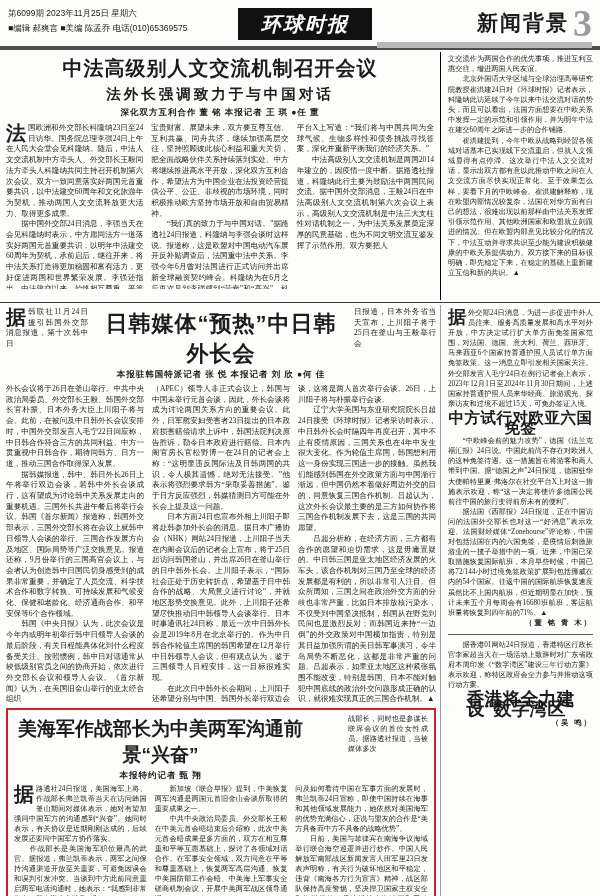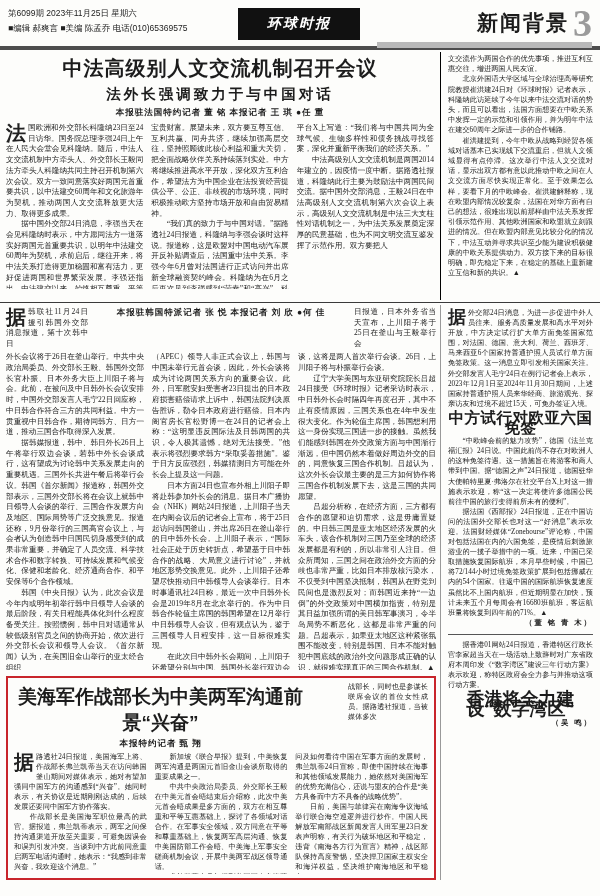--- a/index.html
+++ b/index.html
@@ -5,22 +5,22 @@
   * { margin:0; padding:0; box-sizing:border-box; }
   html,body { background:#e8e8e4; }
   .page {
     position:relative; width:600px; height:896px; margin:0 auto;
     background:#fdfdfb; color:#1c1c1c; overflow:hidden;
     font-family:"Liberation Serif","DejaVu Serif",serif;
   }
   
   .mast { display:flex; align-items:flex-start; padding:6px 8px 0 8px; height:46px; }
   .mast-left { width:230px; font-size:8.5px; line-height:1.8; font-family:"Liberation Sans",sans-serif; color:#222; }
-  .logo-box { width:122px; height:32px; background:#111; color:#fff; display:flex; align-items:center; justify-content:center;
-    font-family:"Liberation Serif",serif; font-style:italic; font-weight:bold; font-size:14px; letter-spacing:2px; margin-top:2px; }
+  .logo-box { width:134px; height:32px; background:#111; color:#fff; display:flex; align-items:center; justify-content:center;
+    font-family:"Liberation Serif",serif; font-style:italic; font-weight:bold; font-size:20px; letter-spacing:2px; margin-top:2px; }
   .mast-right { flex:1; display:flex; flex-direction:column; align-items:flex-end; }
   .sect-line { display:flex; align-items:center; gap:4px; }
   .sect-title { font-weight:bold; font-size:21px; letter-spacing:2px; }
   .page-num { font-size:38px; font-weight:bold; color:#9b9b9b; line-height:0.9; font-family:"Liberation Serif",serif; }
   .sect-bar { width:215px; height:6px; background:#b9b9b9; margin-top:2px; }
   .thick-rule { height:4px; background:#4d4d4d; margin:0 0 2px 0; }
   
   .body-txt { text-align:justify; white-space:pre-line; color:#222; }
   .dropcap { float:left; font-weight:bold; font-size:20px; line-height:1.05; padding-right:2px; font-family:"Liberation Sans",sans-serif; }
   .byline { font-weight:bold; text-align:center; font-size:8.5px; letter-spacing:1px; }
@@ -78,21 +78,21 @@
       </div>
       <div class="sect-bar"></div>
     </div>
   </header>
   <div class="thick-rule"></div>
 
   <section class="lead">
     <div class="lead-left">
       <h1>中法高级别人文交流机制召开会议</h1>
       <div class="subhead">法外长强调致力于与中国对话</div>
-      <div class="byline lead-byline">本报驻法国特约记者  董 铭  本报记者  王 琪  ●任 重</div>
+      <div class="byline lead-byline">深化双方互利合作  董 铭  本报记者  王 琪  ●任 重</div>
       <div class="cols lead-cols">
         <div class="col body-txt"><span class="dropcap">法</span><span>国欧洲和外交部长科隆纳23日至24日访华。国务院总理李强24日上午在人民大会堂会见科隆纳。随后，中法人文交流机制中方牵头人、外交部长王毅同法方牵头人科隆纳共同主持召开机制第六次会议。双方一致同意落实好两国元首重要共识，以中法建交60周年和文化旅游年为契机，推动两国人文交流释放更大活力、取得更多成果。
 　　据中国外交部24日消息，李强当天在会见科隆纳时表示，中方愿同法方一道落实好两国元首重要共识，以明年中法建交60周年为契机，承前启后，继往开来，将中法关系打造得更加稳固和富有活力，更好促进两国和世界繁荣发展。李强还指出，中法建交以来，始终相互尊重、平等相待，这是两国关系的</span></div>
         <div class="col body-txt">宝贵财富。展望未来，双方要互尊互信、互利共赢、同舟共济，继续加强高层交往，坚持照顾彼此核心利益和重大关切，把全面战略伙伴关系持续落到实处。中方将继续推进高水平开放，深化双方互利合作，希望法方为中国企业在法投资经营提供公平、公正、非歧视的市场环境，同时积极推动欧方坚持市场开放和自由贸易精神。
 　　“我们真的致力于与中国对话。”据路透社24日报道，科隆纳与李强会谈时这样说。报道称，这是欧盟对中国电动汽车展开反补贴调查后，法国重申法中关系。李强今年6月曾对法国进行正式访问并出席新全球融资契约峰会。科隆纳为在6月之后再次见到李强感到“荣幸”和“高兴”。科隆纳24日在社交</div>
         <div class="col body-txt">平台X上写道：“我们将与中国共同为全球气候、生物多样性和债务挑战寻找答案，深化并重新平衡我们的经济关系。”
 　　中法高级别人文交流机制是两国2014年建立的，因疫情一度中断。据路透社报道，科隆纳此行主要为鼓励法中两国民间交流。据中国外交部消息，王毅24日在中法高级别人文交流机制第六次会议上表示，高级别人文交流机制是中法三大支柱性对话机制之一，为中法关系发展奠定深厚的民意基础，也为不同文明交流互鉴发挥了示范作用。双方要把人</div>
       </div>
     </div>
     <aside class="lead-sidebar body-txt">文交流作为两国合作的优先事项，推进互利互惠交往，增进两国人民友谊。
@@ -103,20 +103,21 @@
   <hr class="sep">
 
   <div class="main">
 
     <div class="left-area">
 
       <section>
         <div class="korea-top">
           <div class="mini body-txt"><span class="dropcap">据</span><span>韩联社11月24日援引韩国外交部消息报道，第十次韩中日</span></div>
           <div class="korea-head">
+            <h2>日韩媒体“预热”中日韩外长会</h2>
             <div class="byline">本报驻韩国特派记者  张 悦  本报记者  刘 欣  ●何 佳</div>
           </div>
           <div class="mini body-txt">日报道，日本外务省当天宣布，上川阳子将于25日在釜山与王毅举行会</div>
         </div>
         <div class="cols korea-cols">
           <div class="col body-txt">外长会议将于26日在釜山举行。中共中央政治局委员、外交部长王毅、韩国外交部长官朴振、日本外务大臣上川阳子将与会。此前，在被问及中日韩外长会议安排时，中国外交部发言人毛宁22日回应称，中日韩合作符合三方的共同利益。中方一贯重视中日韩合作，期待同韩方、日方一道，推动三国合作取得深入发展。
 　　据韩媒报道，韩中、韩日外长26日上午将举行双边会谈，若韩中外长会谈成行，这有望成为讨论韩中关系发展走向的重要机遇。三国外长共进午餐后将举行会议。韩国《首尔新闻》报道称，韩国外交部表示，三国外交部长将在会议上就韩中日领导人会谈的举行、三国合作发展方向及地区、国际局势等广泛交换意见。报道还称，9月份举行的三国高官会议上，与会者认为创造韩中日国民切身感受到的成果非常重要，并确定了人员交流、科学技术合作和数字转换、可持续发展和气候变化、保健和老龄化、经济通商合作、和平安保等6个合作领域。
 　　韩国《中央日报》认为，此次会议是今年内或明年初举行韩中日领导人会谈的最后阶段，有关日程能具体化到什么程度备受关注。按照惯例，韩中日对话通常从较低级别官员之间的协商开始，依次进行外交部长会议和领导人会议。《首尔新闻》认为，在美国旧金山举行的亚太经合组织</div>
           <div class="col body-txt">（APEC）领导人非正式会议上，韩国与中国未举行元首会谈，因此，外长会谈将成为讨论两国关系方向的重要会议。此外，日军慰安妇受害者23日提出的日本政府损害赔偿请求上诉中，韩国法院判决原告胜诉，勒令日本政府进行赔偿。日本内阁官房长官松野博一在24日的记者会上称：“这明显违反国际法及日韩两国的共识，令人极其遗憾，绝对无法接受。”他表示将强烈要求韩方“采取妥善措施”。鉴于日方反应强烈，韩媒猜测日方可能在外长会上提及这一问题。
 　　日本方面24日也宣布外相上川阳子即将赴韩参加外长会的消息。据日本广播协会（NHK）网站24日报道，上川阳子当天在内阁会议后的记者会上宣布，将于25日起访问韩国釜山，并出席26日在釜山举行的日中韩外长会。上川阳子表示，“国际社会正处于历史转折点，希望基于日中韩合作的战略、大局意义进行讨论”，并就地区形势交换意见。此外，上川阳子还希望尽快推动日中韩领导人会谈举行。日本时事通讯社24日称，最近一次中日韩外长会是2019年8月在北京举行的。作为中日韩合作轮值主席国的韩国希望在12月举行中日韩领导人会议，但有观点认为，鉴于三国领导人日程安排，这一目标很难实现。

